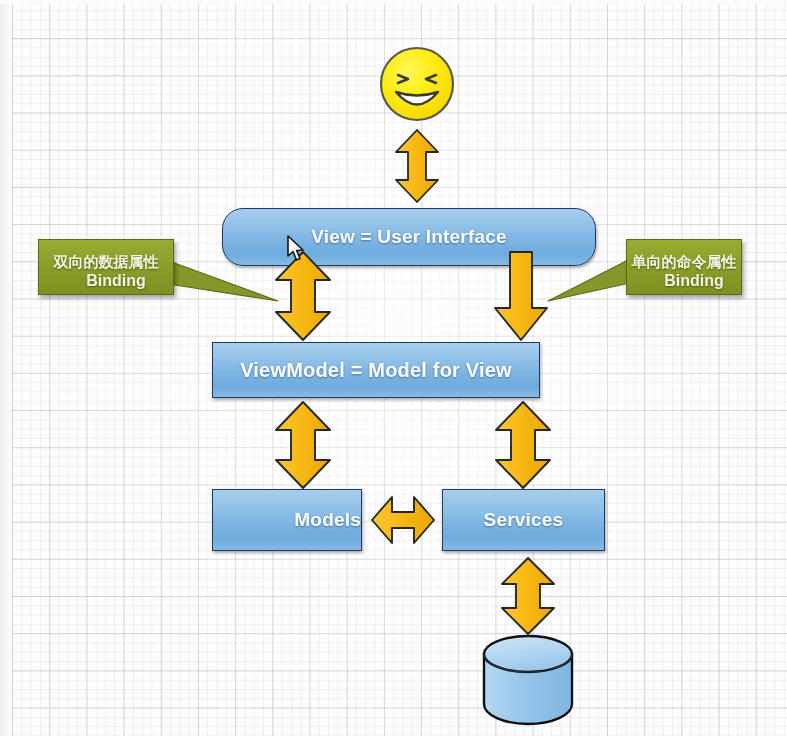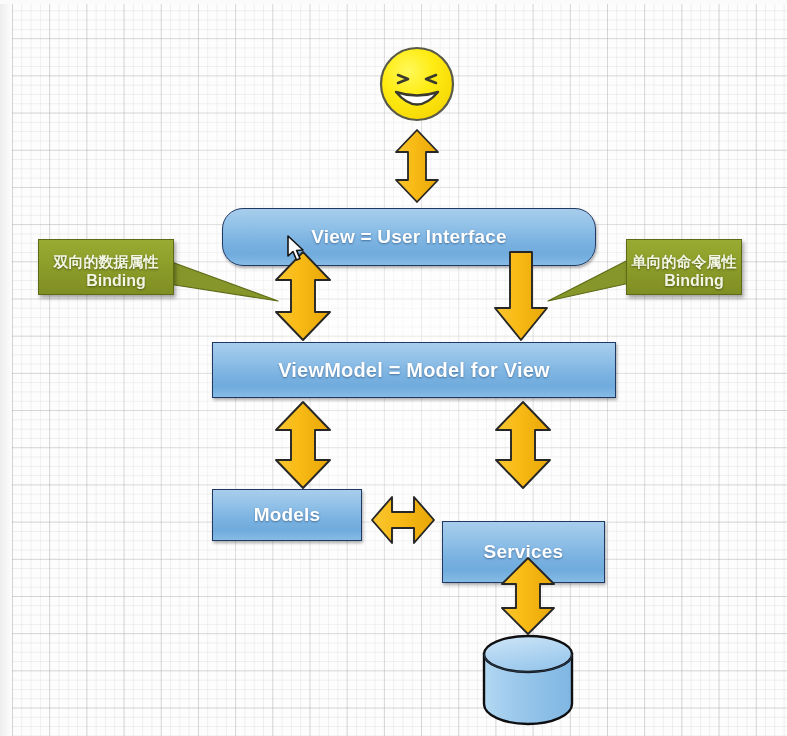--- a/index.html
+++ b/index.html
@@ -86,33 +86,33 @@
   }
 
   #view-box {
     left: 222px; top: 208px;
     width: 374px; height: 58px;
     border-radius: 21px;
     font-size: 19px;
   }
   #viewmodel-box {
     left: 212px; top: 342px;
-    width: 404px; height: 56px;
+    width: 328px; height: 56px;
     font-size: 20px;
   }
   #models-box {
     left: 212px; top: 489px;
-    width: 150px; height: 52px;
+    width: 150px; height: 62px;
     font-size: 19px;
+    justify-content: flex-end;
   }
   #services-box {
     left: 442px; top: 489px;
     width: 163px; height: 62px;
     font-size: 19px;
-    margin-top: 32px;
   }
 
   
   #smiley {
     position: absolute;
     left: 378px; top: 45px;
     width: 78px; height: 78px;
   }
 
   

